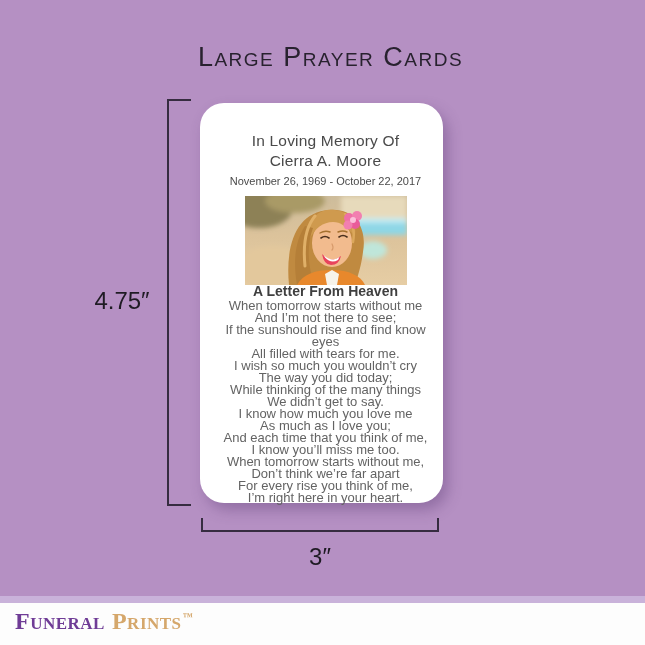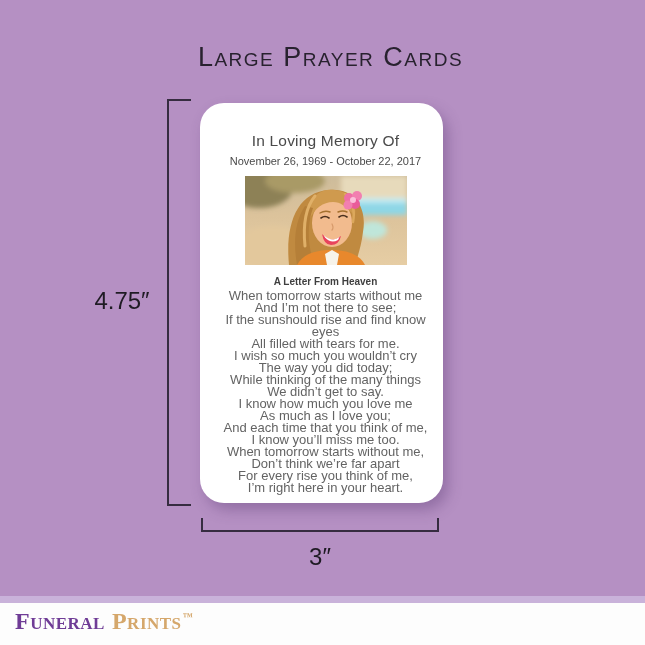--- a/index.html
+++ b/index.html
@@ -29,21 +29,21 @@
     box-sizing:border-box;padding:28px 8px 0 16px;
     background:#ffffff;border-radius:24px;
     box-shadow:5px 7px 14px rgba(80,50,105,0.35);
     text-align:center;
   }
   .memorial-line,.deceased-name{
     font-size:15.5px;line-height:20px;color:#4A4A4A;letter-spacing:.2px;
   }
   .dates{font-size:11px;line-height:14px;margin-top:3px;color:#4A4A4A;}
   .photo{width:162px;height:89px;margin:8px auto 0;overflow:hidden;}
-  .poem-title{font-size:10px;font-weight:bold;margin-top:10px;line-height:13px;color:#3F3F3F;}
+  .poem-title{font-size:14px;font-weight:bold;margin-top:0;line-height:13px;color:#3F3F3F;}
   .poem{margin-top:2px;}
   .poem-line{font-size:13px;line-height:12px;color:#636363;}
   .footer-divider{
     position:absolute;left:0;top:596px;width:645px;height:7px;background:#C9B2DA;
   }
   .footer{
     position:absolute;left:0;top:603px;width:645px;height:42px;background:#FDFDFD;
   }
   .logo{
     position:absolute;left:15px;top:5px;
@@ -65,20 +65,21 @@
   <svg class="dim-svg" width="645" height="645" viewBox="0 0 645 645">
     <path d="M191 100 H168 V505 H191" fill="none" stroke="#362C40" stroke-width="2"></path>
     <path d="M202 518 V531 H438 V518" fill="none" stroke="#362C40" stroke-width="2"></path>
   </svg>
 
   <div class="dim-height">4.75″</div>
   <div class="dim-width">3″</div>
 
   <div class="card">
     <div class="memorial-line">In Loving Memory Of</div>
+    <div class="deceased-name">Cierra A. Moore</div>
     <div class="dates">November 26, 1969 - October 22, 2017</div>
 
     <div class="photo" role="img" aria-label="Smiling woman with blonde hair and a pink flower in her hair, on a beach">
       <svg width="162" height="89" viewBox="0 0 162 89">
         <defs>
           <linearGradient id="sand" x1="0" y1="0" x2="0" y2="1">
             <stop offset="0" stop-color="#cdbc9b"></stop>
             <stop offset="0.45" stop-color="#dcc39b"></stop>
             <stop offset="1" stop-color="#e6cda4"></stop>
           </linearGradient>

